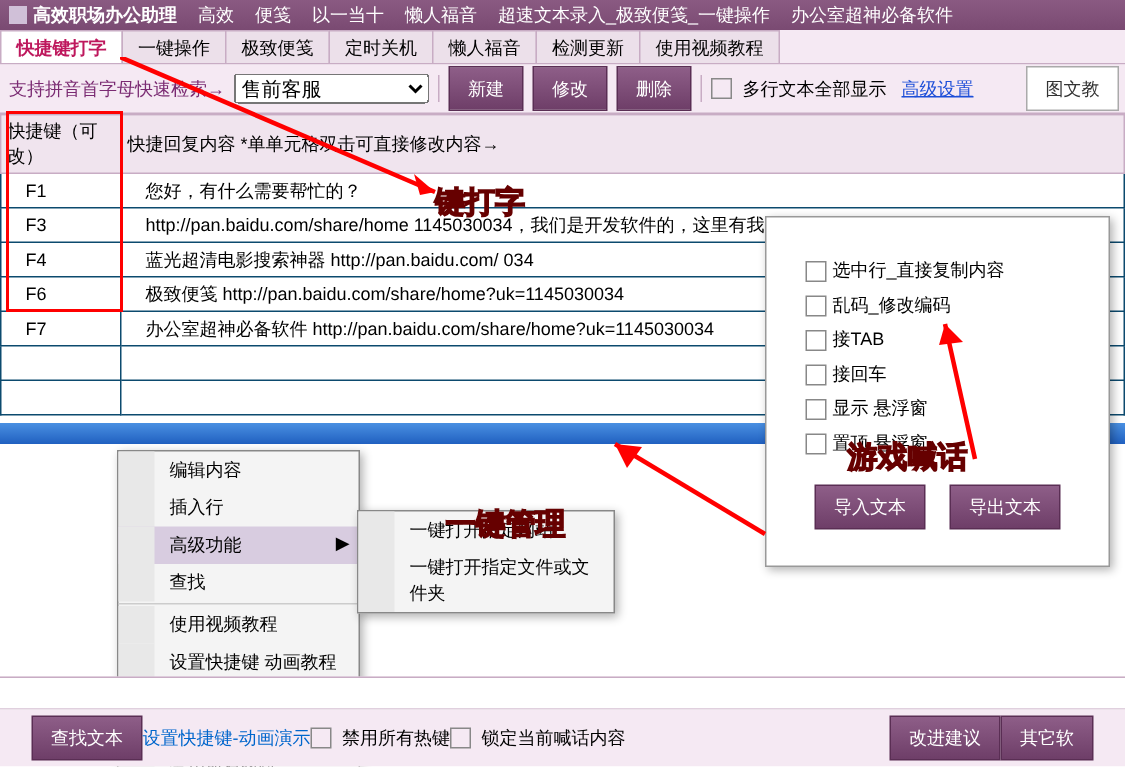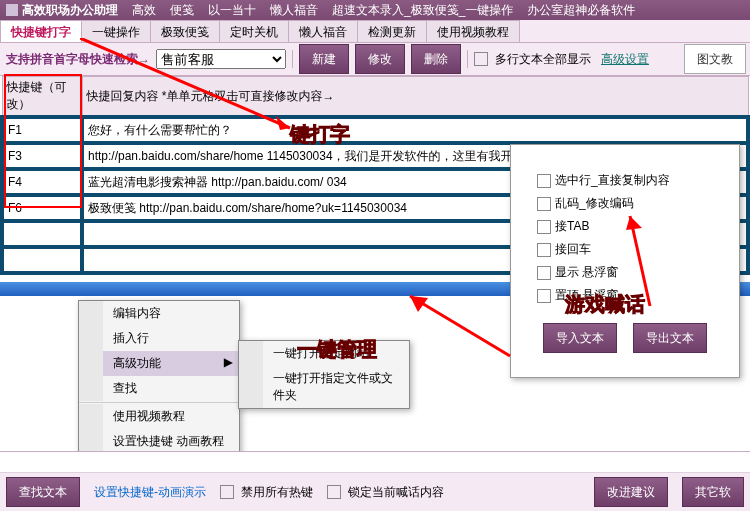--- a/index.html
+++ b/index.html
@@ -4,48 +4,48 @@
 <style>
 html,body{margin:0;padding:0;font-family:"Microsoft YaHei",SimSun,sans-serif;font-size:12px;background:#fff;width:750px;height:511px;overflow:hidden;position:relative}
 .topbar{background:linear-gradient(#8a5a82,#7a4a72);height:20px;display:flex;align-items:center;padding:0 6px;color:#fff;gap:14px}
 .topbar .app{display:flex;align-items:center;gap:4px;font-weight:bold}
 .topbar .app .ico{width:12px;height:12px;background:#d0c0d8}
 .topbar a{color:#fff;text-decoration:none}
 .tabs{background:#f5e9f3;border-bottom:1px solid #c8acc4;display:flex;height:22px}
 .tab{padding:3px 10px;border:1px solid #c8acc4;border-bottom:none;background:#ece0ea;margin-right:-1px;cursor:pointer}
 .tab.active{background:#fff;color:#be185d;font-weight:bold}
 .toolbar{display:flex;align-items:center;height:28px;padding:2px 6px;background:#f5e9f3;border-bottom:1px solid #c8acc4;gap:6px}
-.toolbar .hint{color:#7a2a72;font-weight:bold}
+.toolbar .hint{color:#7a2a72;font-weight:normal}
 .toolbar select{width:130px;height:20px}
 .btn{background:linear-gradient(#8e5e88,#6e3e68);color:#fff;border:1px solid #5a2e54;height:30px;padding:0 12px;cursor:pointer;font-size:12px}
 .btn.light{background:#fff;color:#333;border:1px solid #aaa}
 .chk{display:inline-flex;align-items:center;gap:3px}
-.adv{color:#0f766e;text-decoration:underline;cursor:pointer;margin-left:4px}
+.adv{color:#1d4ed8;text-decoration:underline;cursor:pointer;margin-left:4px}
 .sep{width:1px;height:18px;background:#c8acc4}
 .main{position:relative;height:392px}
 table.grid{border-collapse:collapse;width:100%;table-layout:fixed}
 table.grid th{background:#f0e4ee;border:1px solid #c8acc4;text-align:left;padding:2px 4px;height:18px;font-weight:normal}
-table.grid td{border:4px solid #0c4a6e;padding:2px 4px;height:18px;white-space:nowrap;overflow:hidden}
+table.grid td{border:1px solid #0c4a6e;padding:2px 16px;height:18px;white-space:nowrap;overflow:hidden}
 .redbox{position:absolute;border:2px solid #ff0000;pointer-events:none}
 .anno{position:absolute;font-size:20px;font-weight:bold;color:#ff0000;-webkit-text-stroke:1px #600;pointer-events:none}
 .arrow{position:absolute;pointer-events:none}
 .popup{position:absolute;right:10px;top:68px;width:180px;background:#fff;border:1px solid #999;box-shadow:2px 2px 6px rgba(0,0,0,0.3);padding:24px}
 .popup .opt{padding:3px 2px}
 .popup .btns{display:flex;justify-content:space-around;margin-top:16px}
 .ctxmenu{position:absolute;left:78px;top:224px;width:160px;background:#f4f4f4;border:1px solid #888;box-shadow:2px 2px 6px rgba(0,0,0,0.3)}
 .ctxmenu .mi{padding:4px 10px;cursor:pointer;border-left:24px solid #e8e8e8;position:relative}
 .ctxmenu .mi.sel{background:#d8cce0}
 .ctxmenu .mi .ar{position:absolute;right:6px}
 .ctxmenu hr{margin:1px 0;border:none;border-top:1px solid #ccc}
 .submenu{position:absolute;left:238px;top:264px;width:170px;background:#f4f4f4;border:1px solid #888;box-shadow:2px 2px 6px rgba(0,0,0,0.3)}
 .submenu .mi{padding:4px 10px;cursor:pointer;border-left:24px solid #e8e8e8}
 .blueband{position:absolute;left:0;right:0;top:206px;height:14px;background:linear-gradient(#4a90e2,#2060c0)}
 .bottombar{position:absolute;bottom:0;left:0;right:0;background:#f5e9f3;border-top:1px solid #c8acc4}
 .bottombar .row1{height:20px;border-bottom:1px solid #e0d0de;background:#fff}
-.bottombar .row2{display:flex;align-items:center;padding:4px 6px;gap:14px}
+.bottombar .row2{display:flex;align-items:center;padding:4px 21px;}
 .bottombar .setlink{color:#0066cc;cursor:pointer}
 .rt{position:absolute;right:4px}
 .cbx{width:12px;height:12px;border:1px solid #888;display:inline-block;vertical-align:middle;margin-right:4px}
 </style>
 </head>
 <body>
 
 <div class="topbar">
   <span class="app">
       <span class="ico"></span>
@@ -104,20 +104,24 @@
           <td>F3</td>
           <td>http://pan.baidu.com/share/home             1145030034，我们是开发软件的，这里有我开发的一些软件</td>
         </tr>
     <tr>
           <td>F4</td>
           <td>蓝光超清电影搜索神器 http://pan.baidu.com/                          034</td>
         </tr>
     <tr>
           <td>F6</td>
           <td>极致便笺 http://pan.baidu.com/share/home?uk=1145030034</td>
+        </tr>
+    <tr>
+          <td>F7</td>
+          <td>办公室超神必备软件 http://pan.baidu.com/share/home?uk=1145030034</td>
         </tr>
     <tr>
           <td></td>
           <td></td>
         </tr>
     <tr>
           <td></td>
           <td></td>
         </tr>
   </tbody>

